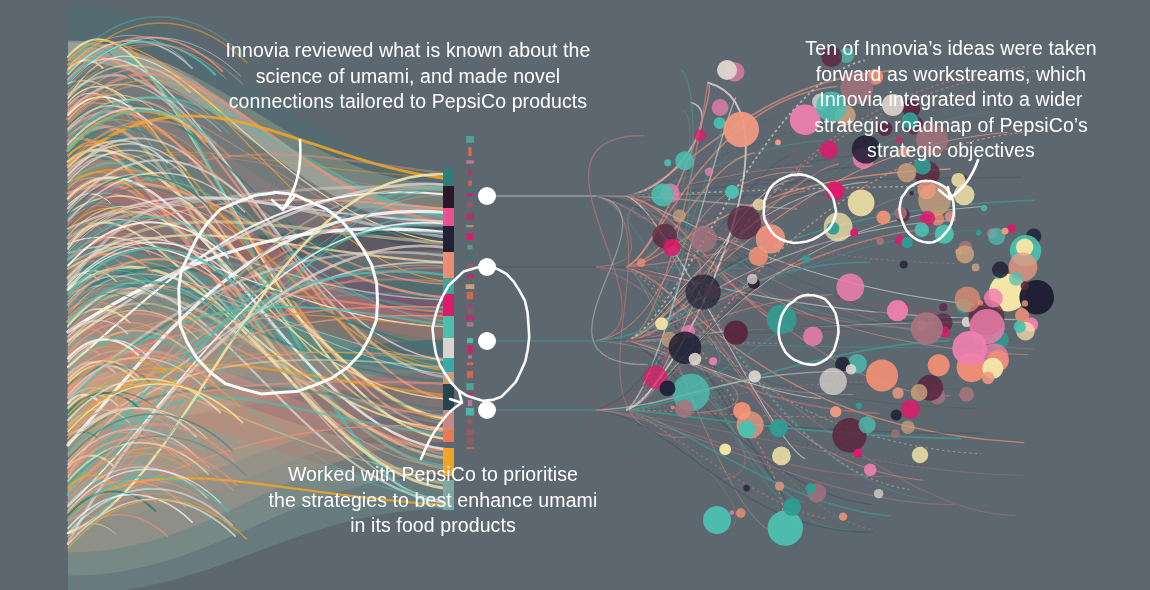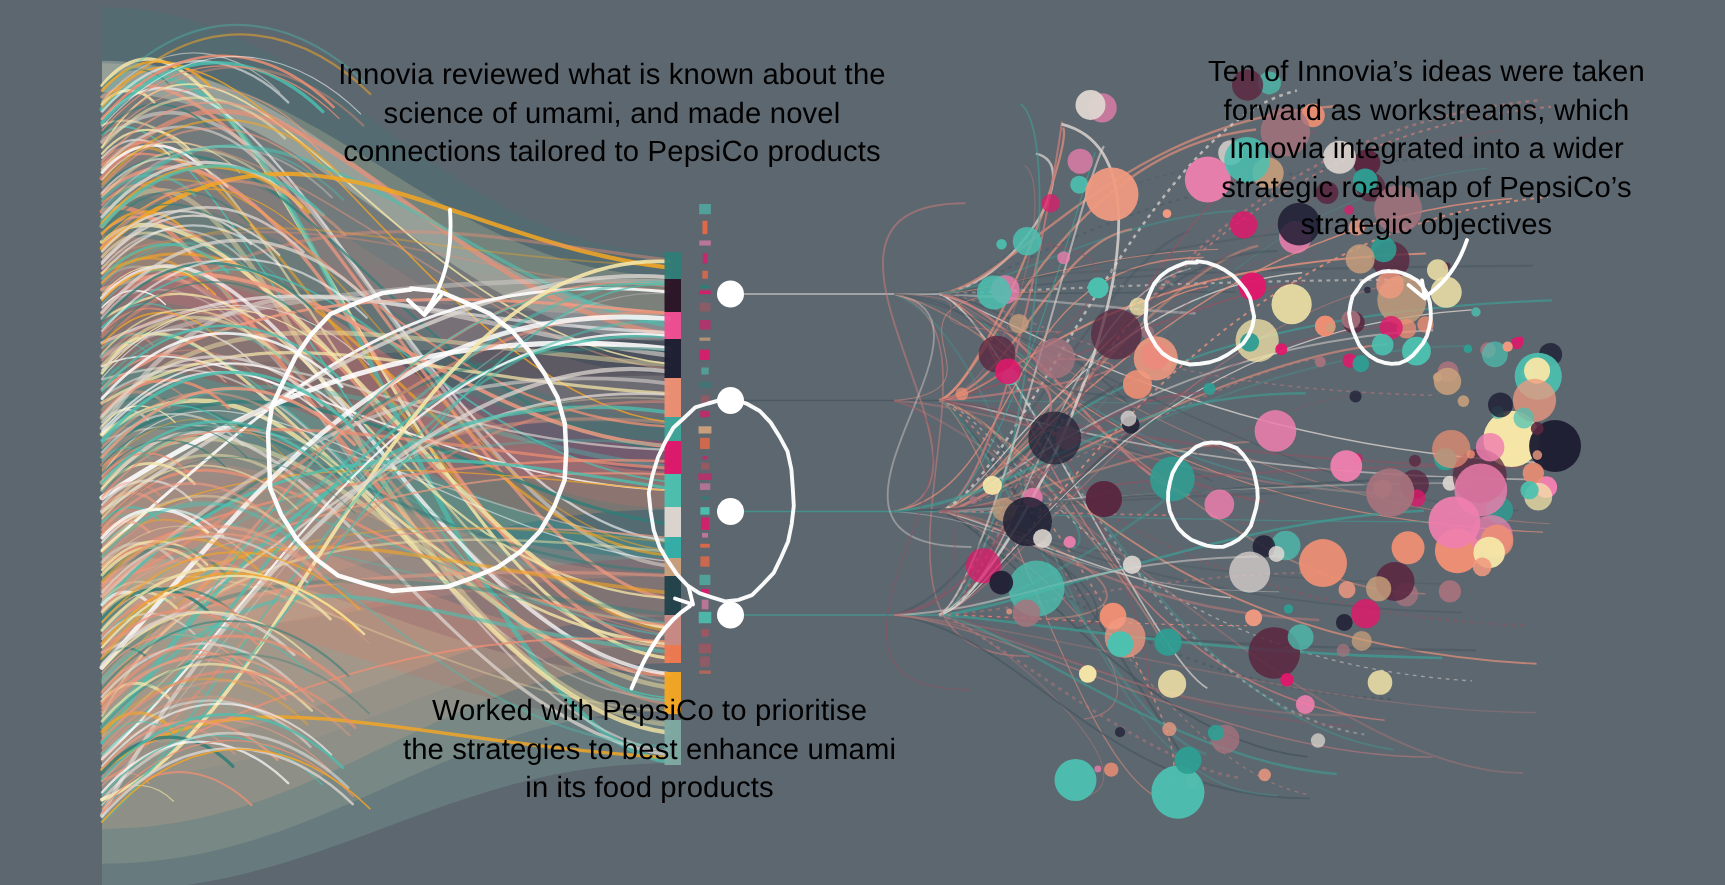--- a/index.html
+++ b/index.html
@@ -7,21 +7,21 @@
     width:1150px;height:590px;
     background:#5d6770;
     font-family:"Liberation Sans", sans-serif;
     overflow:hidden;
     position:relative;
   }
   #stage{position:absolute;inset:0;width:1150px;height:590px;}
   svg.layer{position:absolute;left:0;top:0;width:1150px;height:590px;}
   .annot{
     position:absolute;
-    color:#000000;
+    color:#ffffff;
     font-size:19.5px;
     line-height:25.5px;
     text-align:center;
     letter-spacing:.1px;
     white-space:pre-line;
     pointer-events:none;
   }
   #annot-a{left:198px;top:38px;width:420px;}
   #annot-b{left:786px;top:36px;width:330px;}
   #annot-c{left:248px;top:462px;width:370px;}

